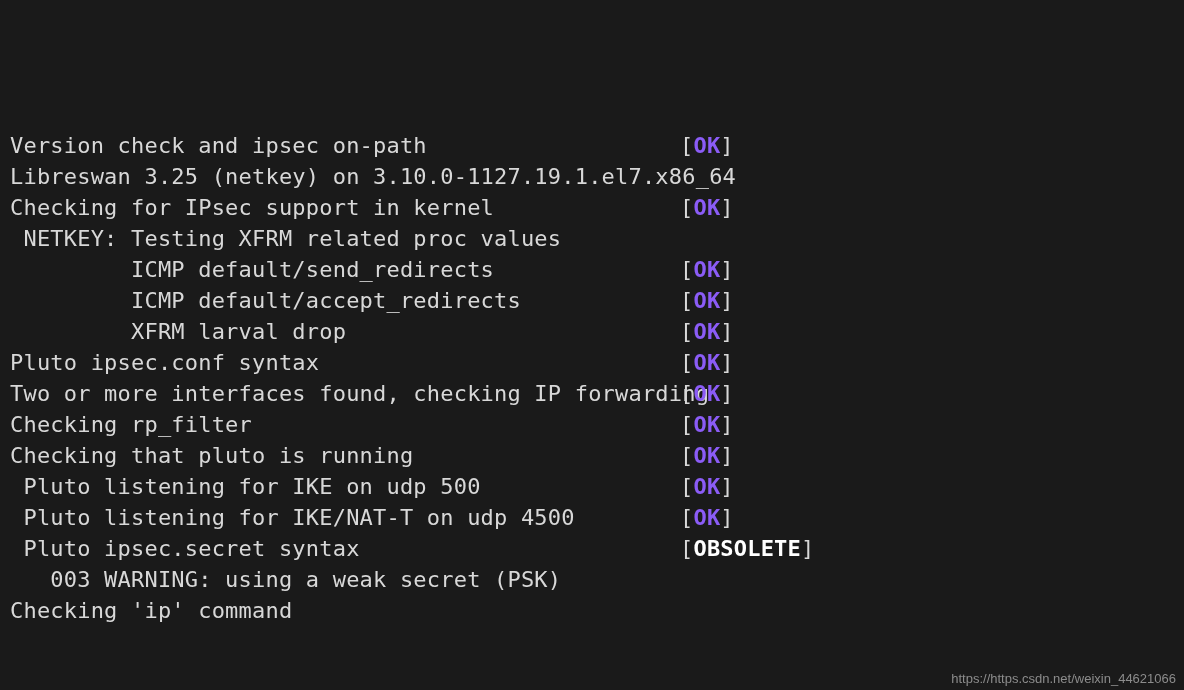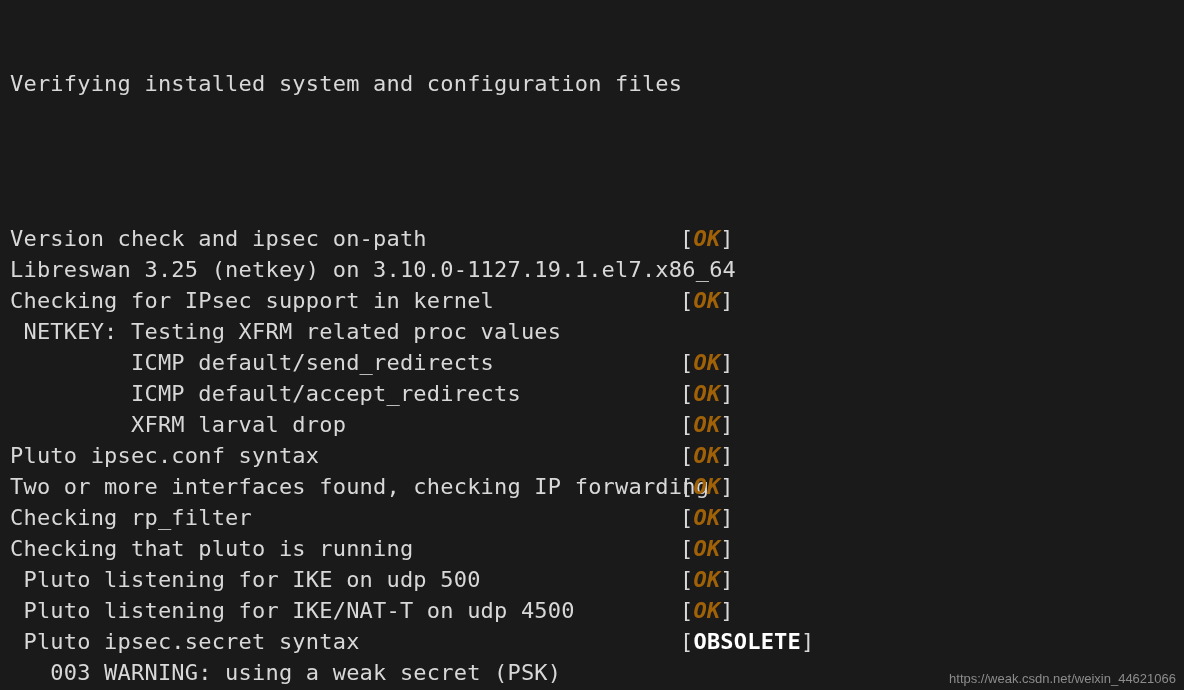--- a/index.html
+++ b/index.html
@@ -24,23 +24,22 @@
     display: flex;
   }
   .label {
     width: 670px;
     white-space: pre;
   }
   .status {
     white-space: pre;
   }
   .ok {
-    color: #a16207;
+    color: #8b5cf6;
     font-weight: 700;
-    font-style: italic;
   }
   .warn {
     color: #ffffff;
     font-weight: 700;
   }
   .br {
     color: #d8d8d8;
   }
   .watermark {
     position: absolute;
@@ -50,21 +49,18 @@
     font-size: 13px;
     color: #8c8c8c;
     letter-spacing: 0;
   }
 </style>
 </head>
 <body>
 
 <div class="terminal">
   <div class="row">
-    <span class="label">Verifying installed system and configuration files</span>
-  </div>
-  <div class="row">
     <span class="label"></span>
   </div>
   <div id="lines-container"><div class="row"><span class="label">Version check and ipsec on-path</span><span class="status"><span class="br">[</span><span class="ok">OK</span><span class="br">]</span></span></div><div class="row"><span class="label">Libreswan 3.25 (netkey) on 3.10.0-1127.19.1.el7.x86_64</span></div><div class="row"><span class="label">Checking for IPsec support in kernel</span><span class="status"><span class="br">[</span><span class="ok">OK</span><span class="br">]</span></span></div><div class="row"><span class="label"> NETKEY: Testing XFRM related proc values</span></div><div class="row"><span class="label">         ICMP default/send_redirects</span><span class="status"><span class="br">[</span><span class="ok">OK</span><span class="br">]</span></span></div><div class="row"><span class="label">         ICMP default/accept_redirects</span><span class="status"><span class="br">[</span><span class="ok">OK</span><span class="br">]</span></span></div><div class="row"><span class="label">         XFRM larval drop</span><span class="status"><span class="br">[</span><span class="ok">OK</span><span class="br">]</span></span></div><div class="row"><span class="label">Pluto ipsec.conf syntax</span><span class="status"><span class="br">[</span><span class="ok">OK</span><span class="br">]</span></span></div><div class="row"><span class="label">Two or more interfaces found, checking IP forwarding</span><span class="status"><span class="br">[</span><span class="ok">OK</span><span class="br">]</span></span></div><div class="row"><span class="label">Checking rp_filter</span><span class="status"><span class="br">[</span><span class="ok">OK</span><span class="br">]</span></span></div><div class="row"><span class="label">Checking that pluto is running</span><span class="status"><span class="br">[</span><span class="ok">OK</span><span class="br">]</span></span></div><div class="row"><span class="label"> Pluto listening for IKE on udp 500</span><span class="status"><span class="br">[</span><span class="ok">OK</span><span class="br">]</span></span></div><div class="row"><span class="label"> Pluto listening for IKE/NAT-T on udp 4500</span><span class="status"><span class="br">[</span><span class="ok">OK</span><span class="br">]</span></span></div><div class="row"><span class="label"> Pluto ipsec.secret syntax</span><span class="status"><span class="br">[</span><span class="warn">OBSOLETE</span><span class="br">]</span></span></div><div class="row"><span class="label">   003 WARNING: using a weak secret (PSK)</span></div><div class="row"><span class="label">Checking 'ip' command</span><span class="status"></span></div></div>
 </div>
 
-<div class="watermark">https://weak.csdn.net/weixin_44621066</div>
+<div class="watermark">https://https.csdn.net/weixin_44621066</div>
 
 </body></html>

